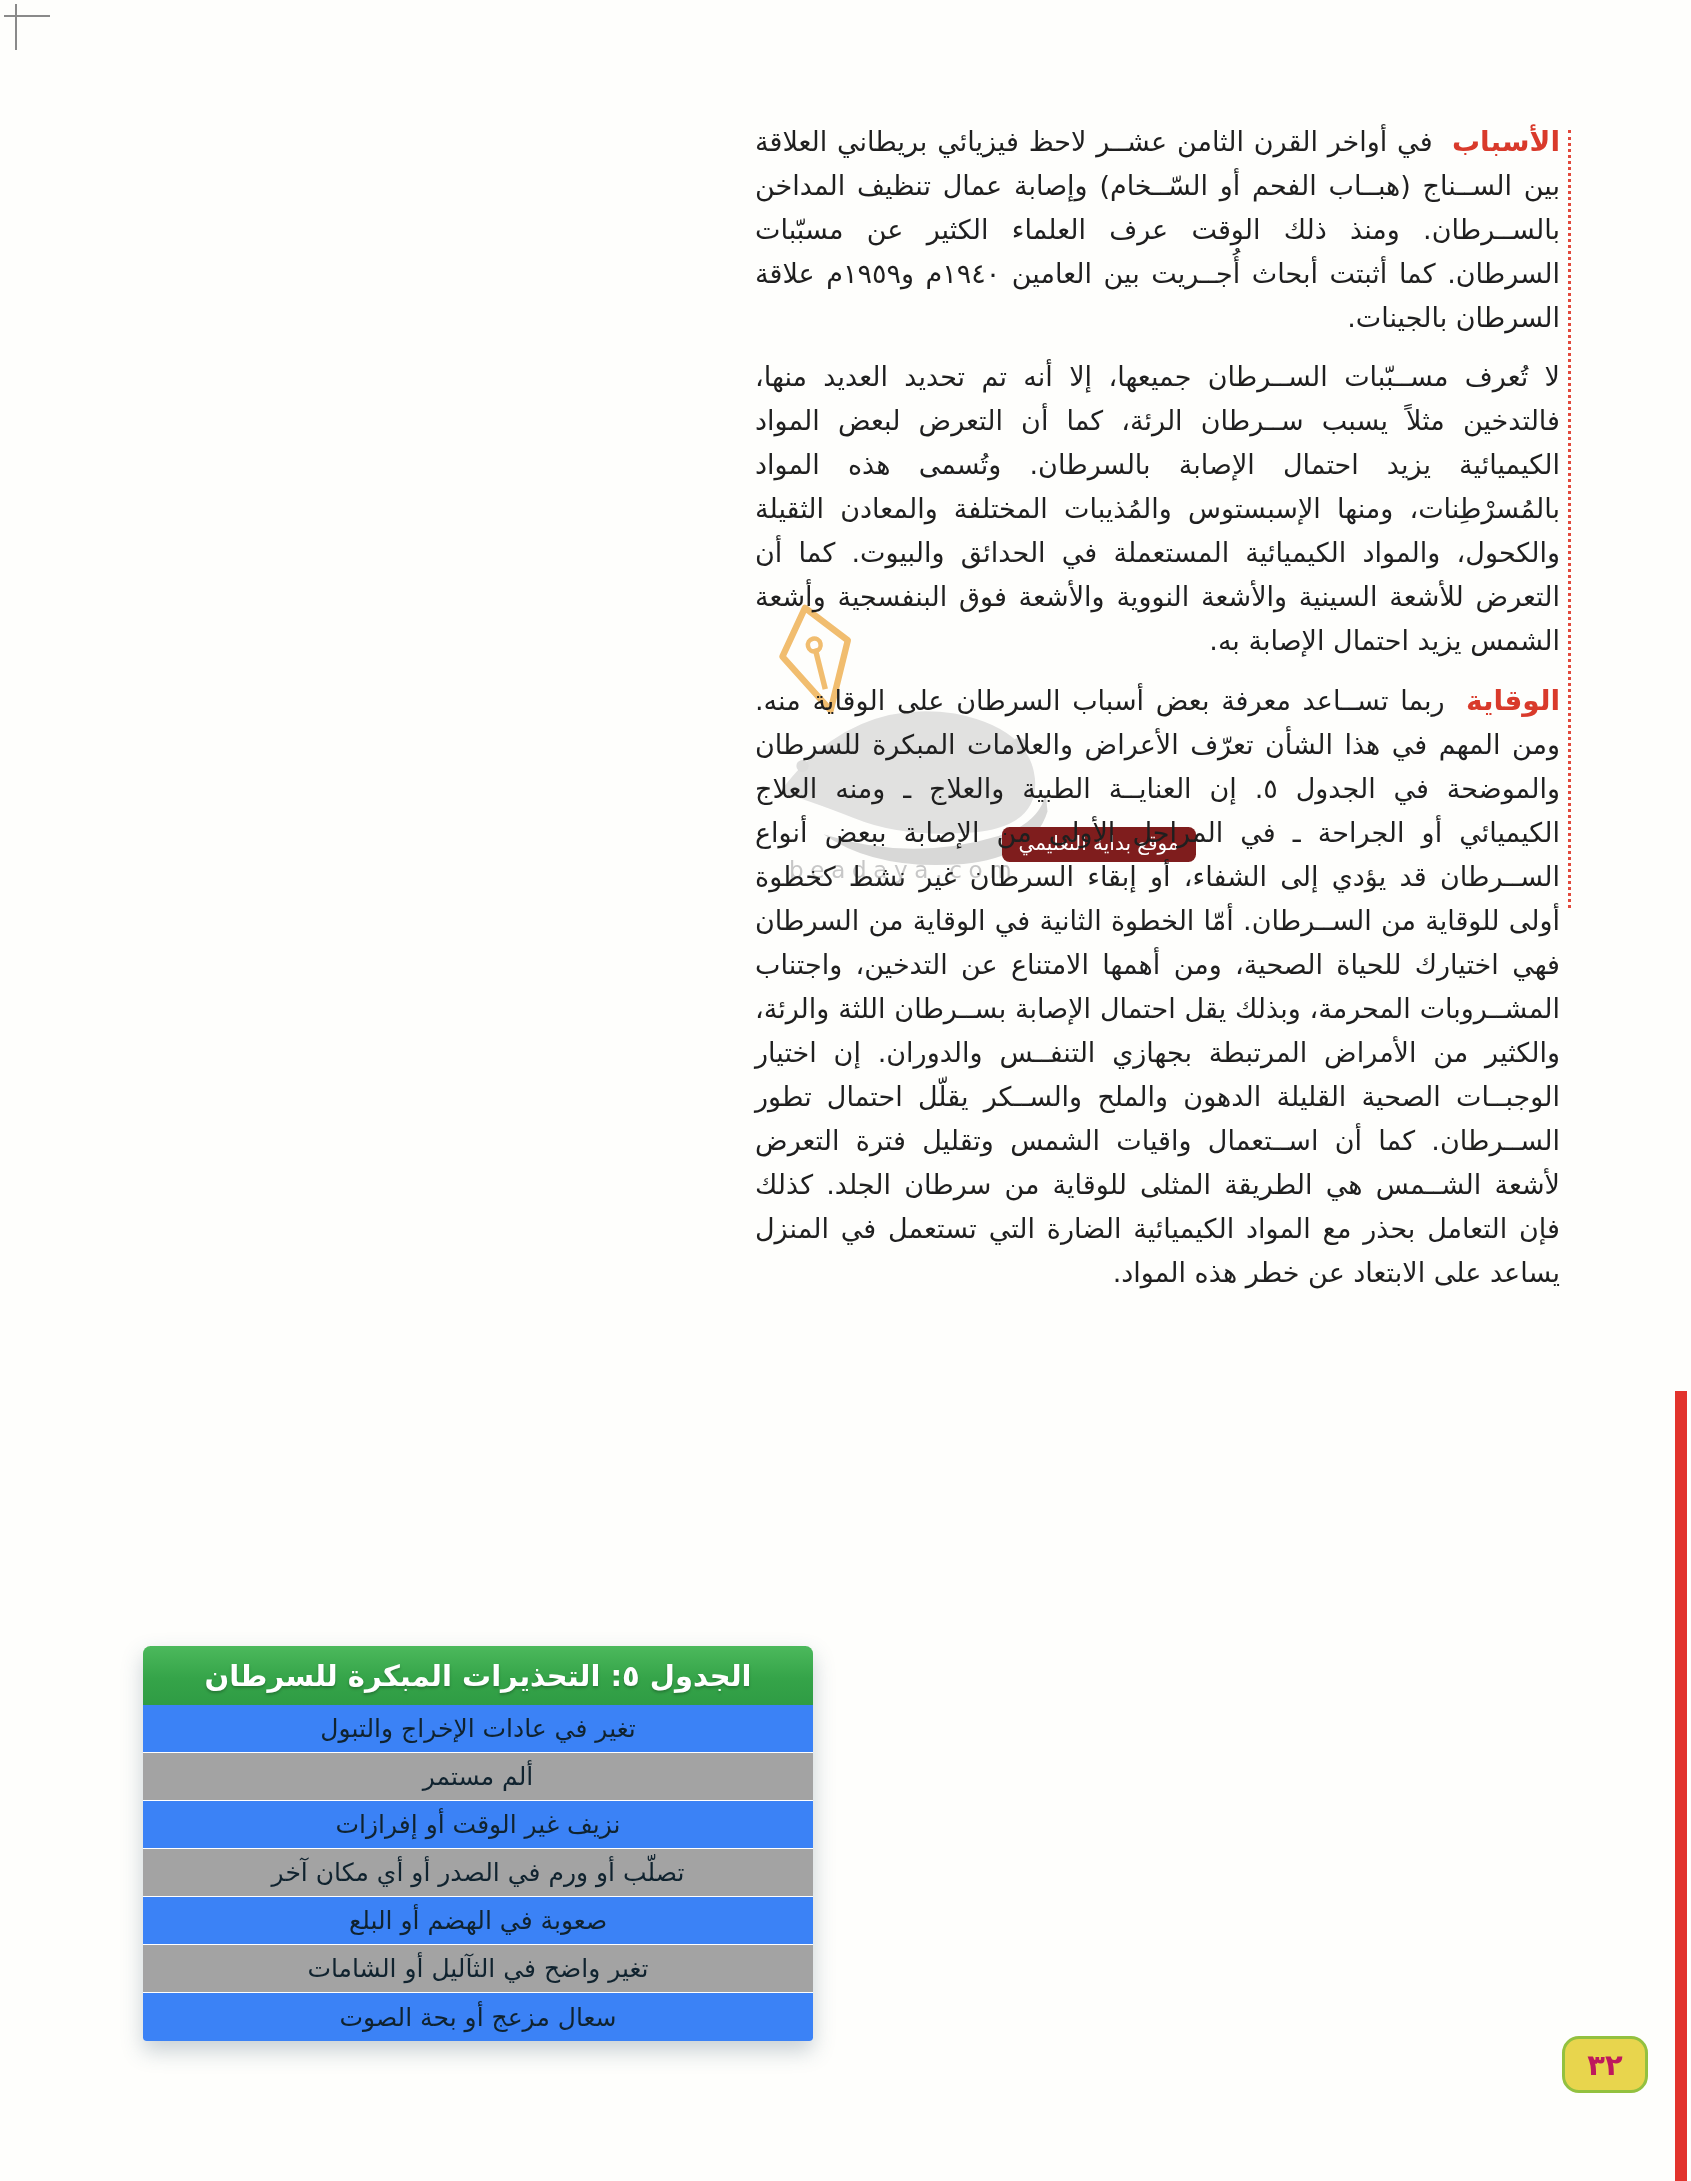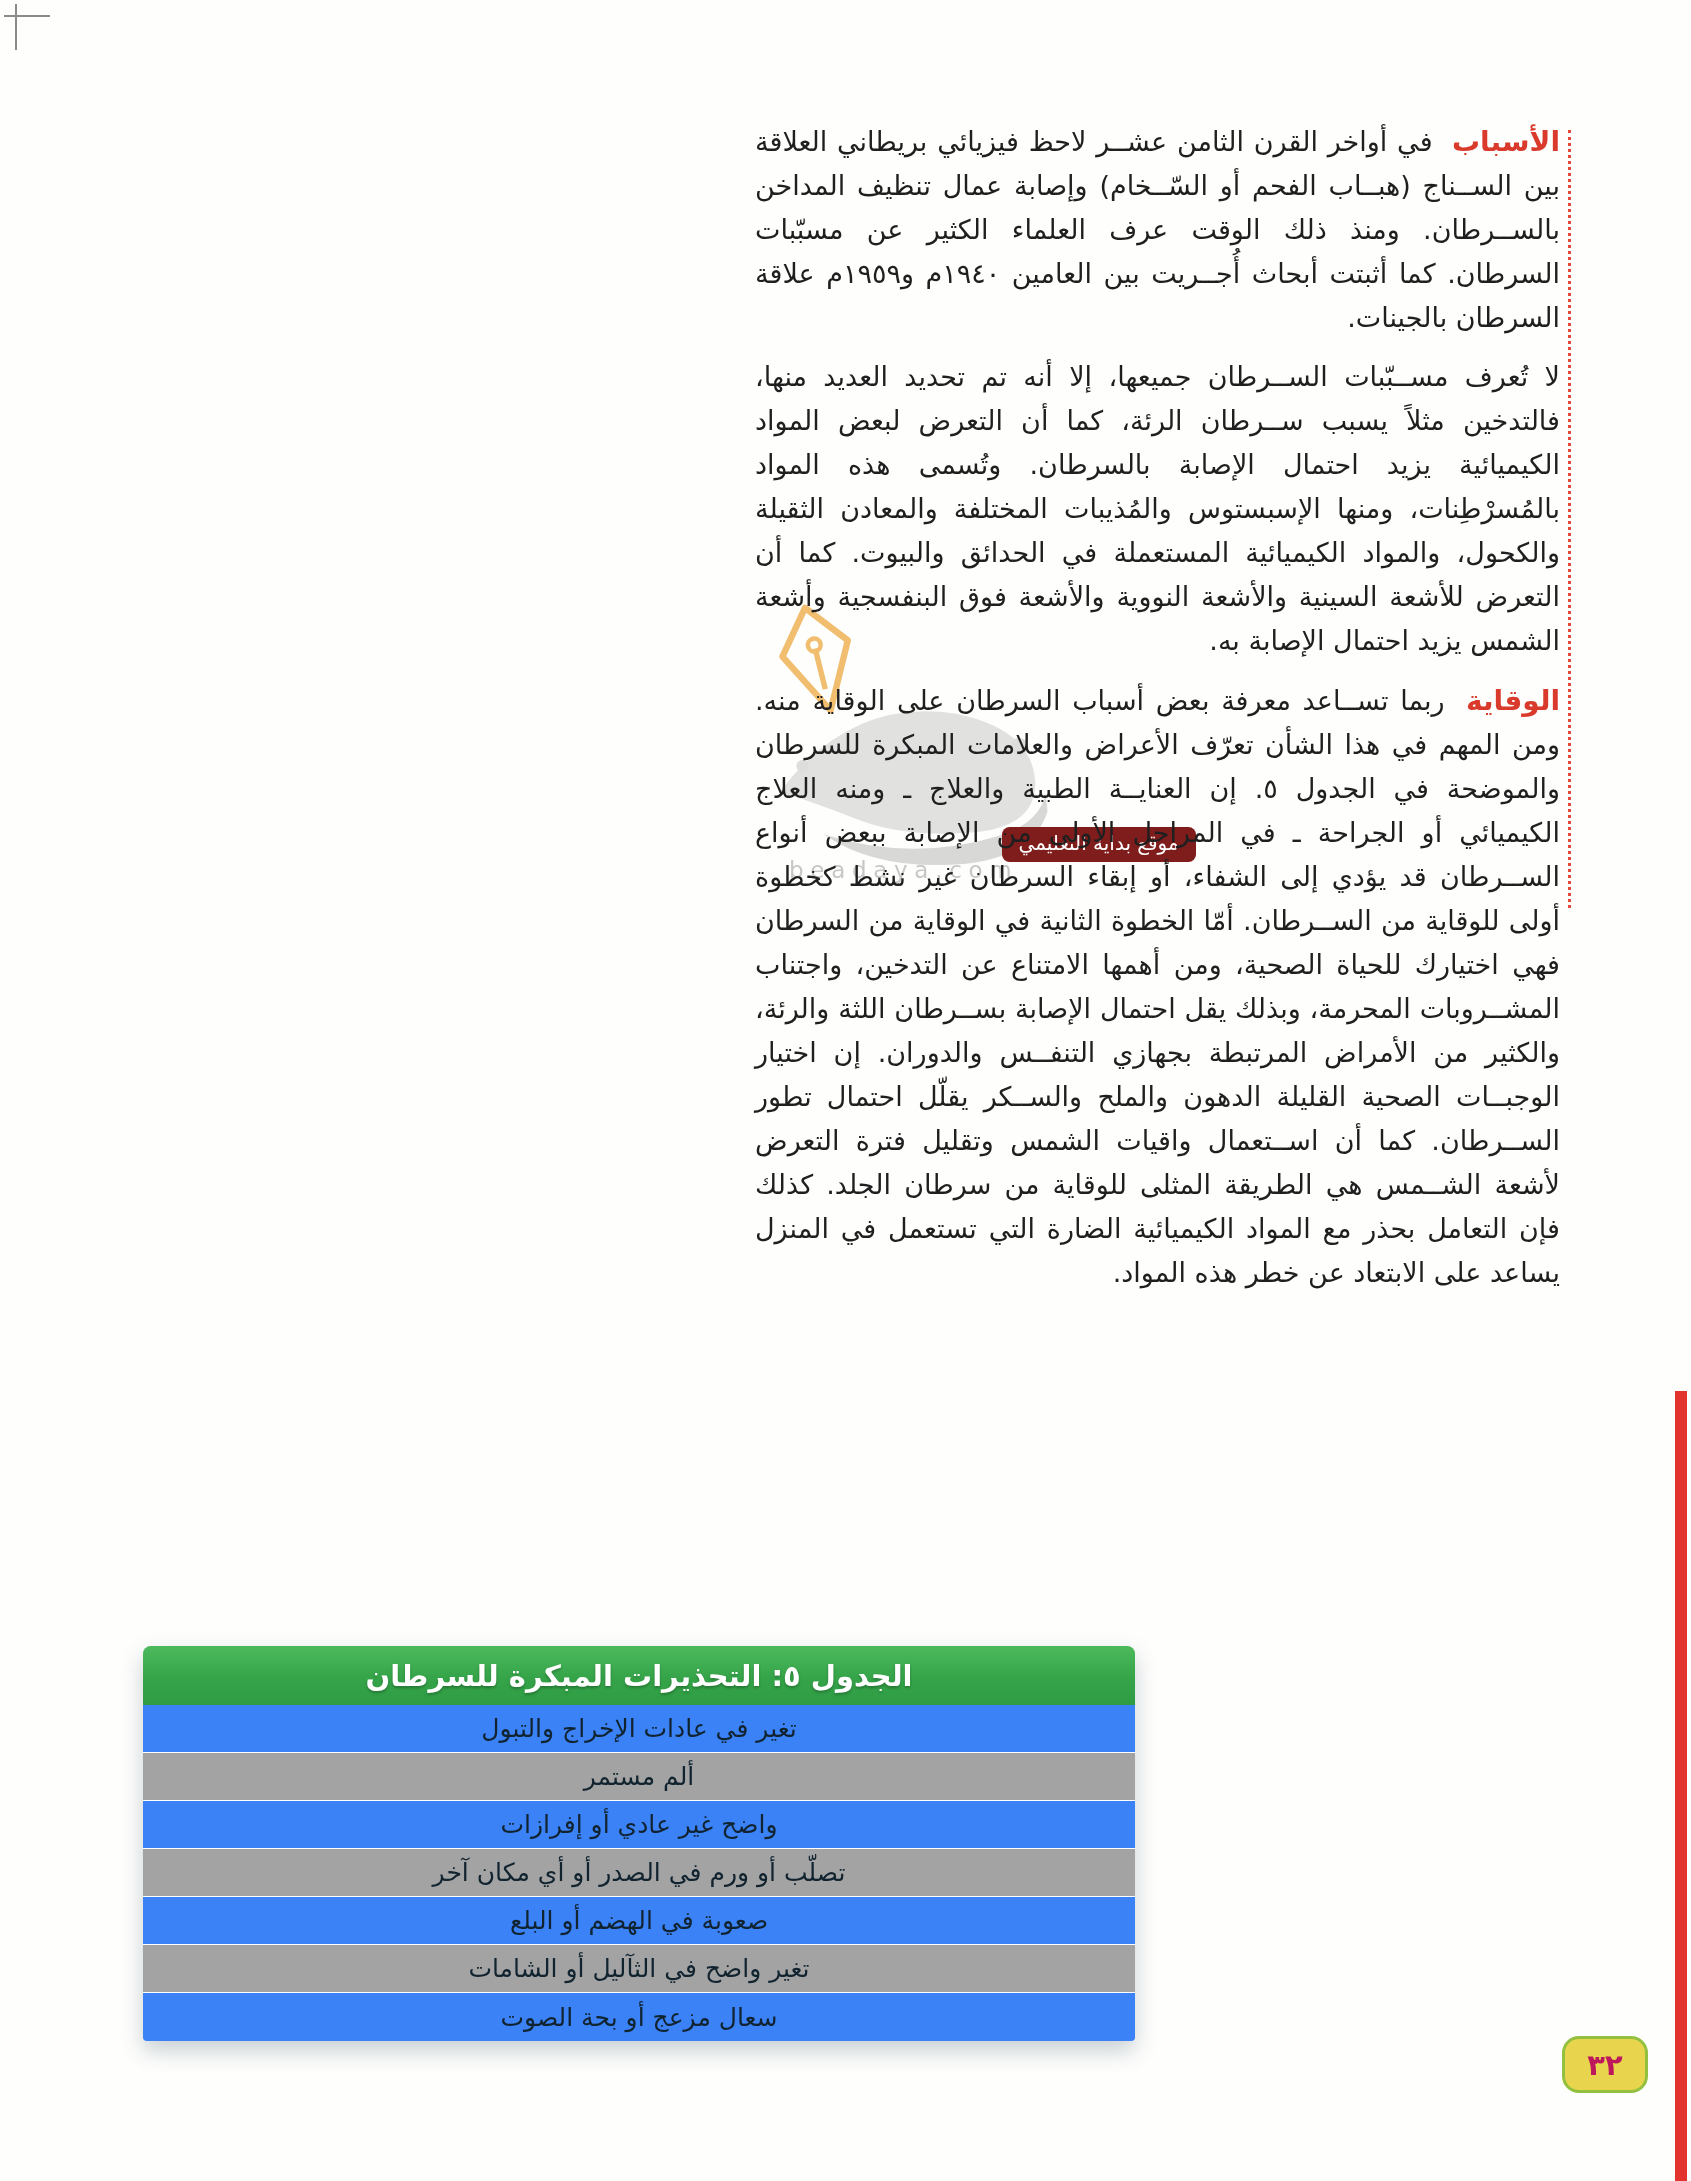--- a/index.html
+++ b/index.html
@@ -42,21 +42,21 @@
     font-size:23px; letter-spacing:6.7px; direction:ltr;
   }
   .wm-pill {
     position:absolute; right:13.4px; bottom:25px; direction:rtl;
     background:#7f1d1d; color:#ffffff; padding:4.8px 17px 6.7px;
     border-radius:7.6px; font-size:20px; white-space:nowrap;
   }
 
   
   .warning-table {
-    position:absolute; left:143px; top:1646px; width:992px; z-index:2;
+    position:absolute; left:143px; top:1646px; width:670px; z-index:2;
     direction:rtl; border-radius:7.6px 7.6px 3.8px 3.8px; overflow:hidden;
     box-shadow:0 9.6px 21px rgba(60,90,110,.28);
   }
   .table-header {
     height:59px; display:flex; align-items:center; justify-content:center;
     background:linear-gradient(180deg,#4cb95c 0%,#35a449 55%,#2f9c44 100%);
     color:#ffffff; font-weight:bold; font-size:29px;
     text-shadow:0 1.9px 2.9px rgba(0,0,0,.25);
   }
   .trow {
@@ -124,21 +124,21 @@
   <section class="warning-table">
     <div class="table-header">الجدول ٥: التحذيرات المبكرة للسرطان</div>
     <div>
         <div class="trow">
         <span>تغير في عادات الإخراج والتبول</span>
       </div>
         <div class="trow alt">
         <span>ألم مستمر</span>
       </div>
         <div class="trow">
-        <span>واضح غير عادي أو إفرازات</span>
+        <span>نزيف غير الوقت أو إفرازات</span>
       </div>
         <div class="trow alt">
         <span>تصلّب أو ورم في الصدر أو أي مكان آخر</span>
       </div>
         <div class="trow">
         <span>صعوبة في الهضم أو البلع</span>
       </div>
         <div class="trow alt">
         <span>تغير واضح في الثآليل أو الشامات</span>
       </div>

